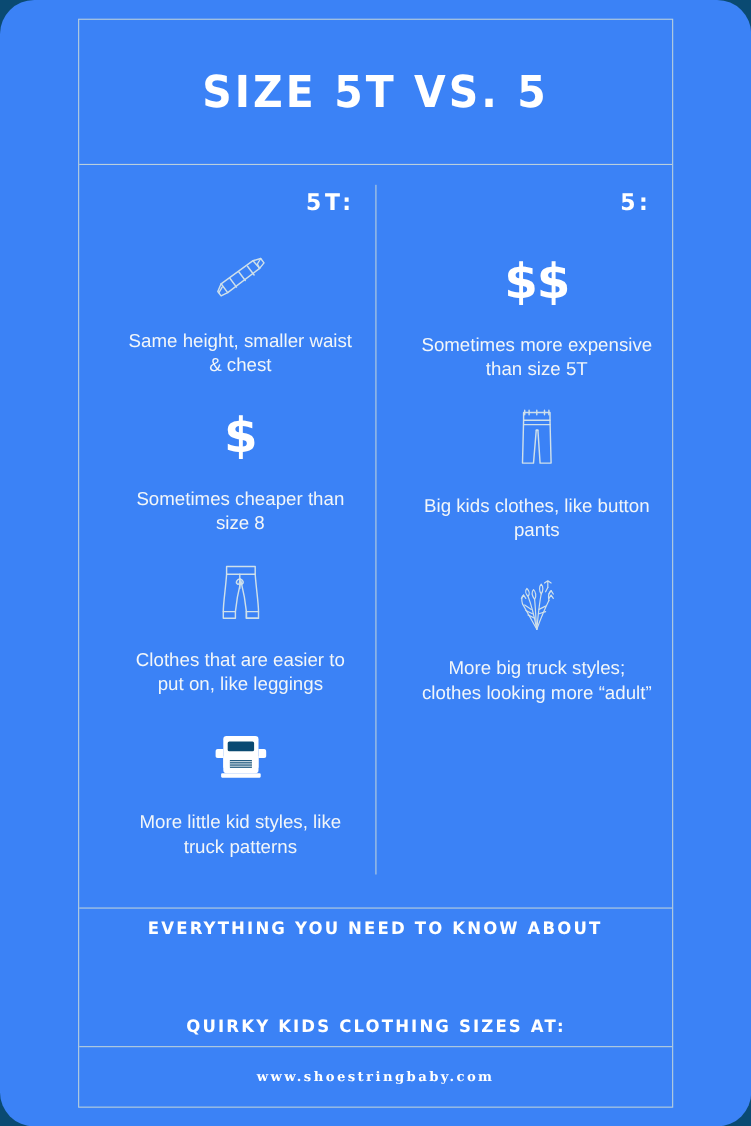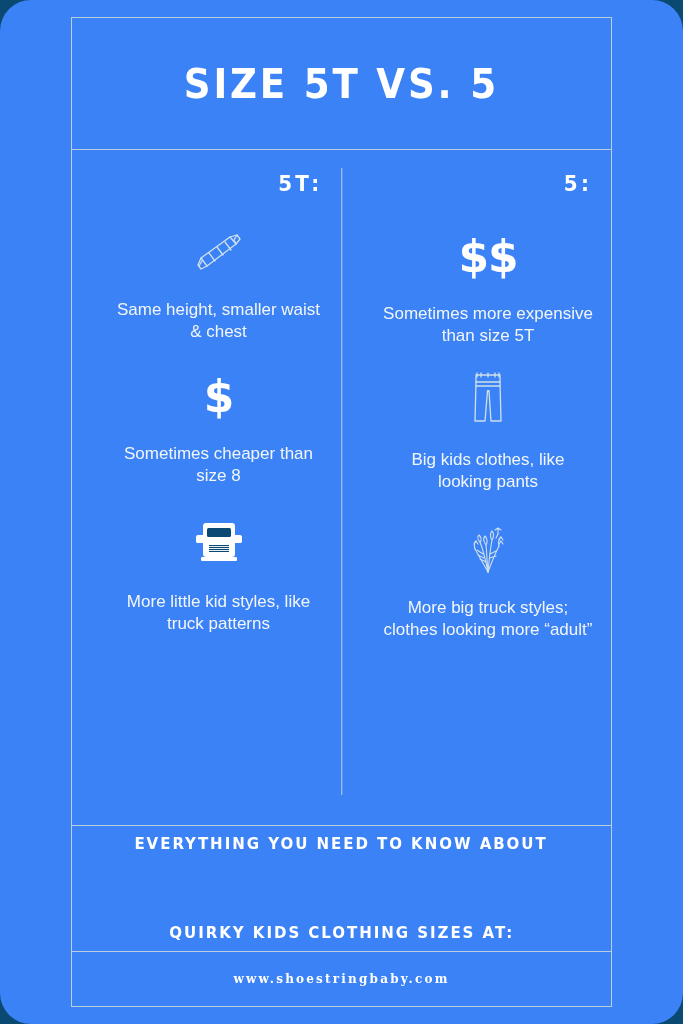--- a/index.html
+++ b/index.html
@@ -208,20 +208,36 @@
             </svg>
           </div>
           <div class="caption">Same height, smaller waist &amp; chest</div>
         </div>
 
         <div class="item r2">
           <div class="money">$</div>
           <div class="caption">Sometimes cheaper than size 8</div>
         </div>
 
+        <div class="item r3">
+          <div class="icon-wrap">
+            <svg width="46" height="56" viewBox="0 0 46 56" fill="none" stroke="#cfe0ea" stroke-width="1.3" stroke-linejoin="round" stroke-linecap="round">
+              <path d="M10 3 H36 V10 H10 Z"></path>
+              <path d="M10 10 C9 24 7 36 7 44 H18 C19 34 21 24 23 16 C25 24 27 34 28 44 H39 C39 36 37 24 36 10"></path>
+              <path d="M7 44 V50 H18 V44"></path>
+              <path d="M28 44 V50 H39 V50"></path>
+              <path d="M28 44 V50 H39 V44"></path>
+              <path d="M22 10 V14"></path>
+              <path d="M22 14 C19 15 18 18 20 19 C22 20 22 16 22 14"></path>
+              <path d="M22 14 C25 15 26 18 24 19 C22 20 22 16 22 14"></path>
+              <path d="M22 19 V23"></path>
+            </svg>
+          </div>
+          <div class="caption">Clothes that are easier to put on, like leggings</div>
+        </div>
 
         <div class="item r4">
           <div class="icon-wrap">
             <svg width="52" height="46" viewBox="0 0 52 46" fill="none">
               <path d="M13 4 H39 C41 4 42 5 42 7 V35 C42 37 41 38 39 38 H13 C11 38 10 37 10 35 V7 C10 5 11 4 13 4 Z" fill="#ffffff"></path>
               <rect x="14" y="9" width="24" height="9" rx="1.5" fill="#0a4a72"></rect>
               <path d="M10 16 H5 C3.5 16 3 17 3 18.5 V22 C3 23.5 3.5 24 5 24 H10 Z" fill="#ffffff"></path>
               <path d="M42 16 H47 C48.5 16 49 17 49 18.5 V22 C49 23.5 48.5 24 47 24 H42 Z" fill="#ffffff"></path>
               <path d="M10 22 L15 28 V33 H10 Z" fill="#ffffff"></path>
               <path d="M42 22 L37 28 V33 H42 Z" fill="#ffffff"></path>
@@ -246,21 +262,21 @@
         <div class="item r3">
           <div class="icon-wrap">
             <svg width="40" height="58" viewBox="0 0 40 58" fill="none" stroke="#cfe0ea" stroke-width="1.3" stroke-linejoin="round" stroke-linecap="round">
               <path d="M8 4 H32 V11 H8 Z"></path>
               <path d="M9 2 V6 M13 2 V6 M20 2 V6 M27 2 V6 M31 2 V6"></path>
               <path d="M8 11 L7 50 H17 L19.5 20 L21 20 L23 50 H33 L32 11"></path>
               <path d="M19.5 20 H21"></path>
               <path d="M8 15 H32"></path>
             </svg>
           </div>
-          <div class="caption">Big kids clothes, like looking pants</div>
+          <div class="caption">Big kids clothes, like button pants</div>
         </div>
 
         <div class="item r4">
           <div class="icon-wrap">
             <svg width="52" height="56" viewBox="0 0 52 56" fill="none" stroke="#cfe0ea" stroke-width="1.1" stroke-linejoin="round" stroke-linecap="round">
               <path d="M26 52 C24 42 22 32 18 22"></path>
               <path d="M26 52 C27 42 28 30 30 20"></path>
               <path d="M26 52 C29 44 33 34 37 26"></path>
               <path d="M26 52 C22 45 17 36 13 29"></path>
               <path d="M26 52 C25 44 25 34 24 25"></path>

